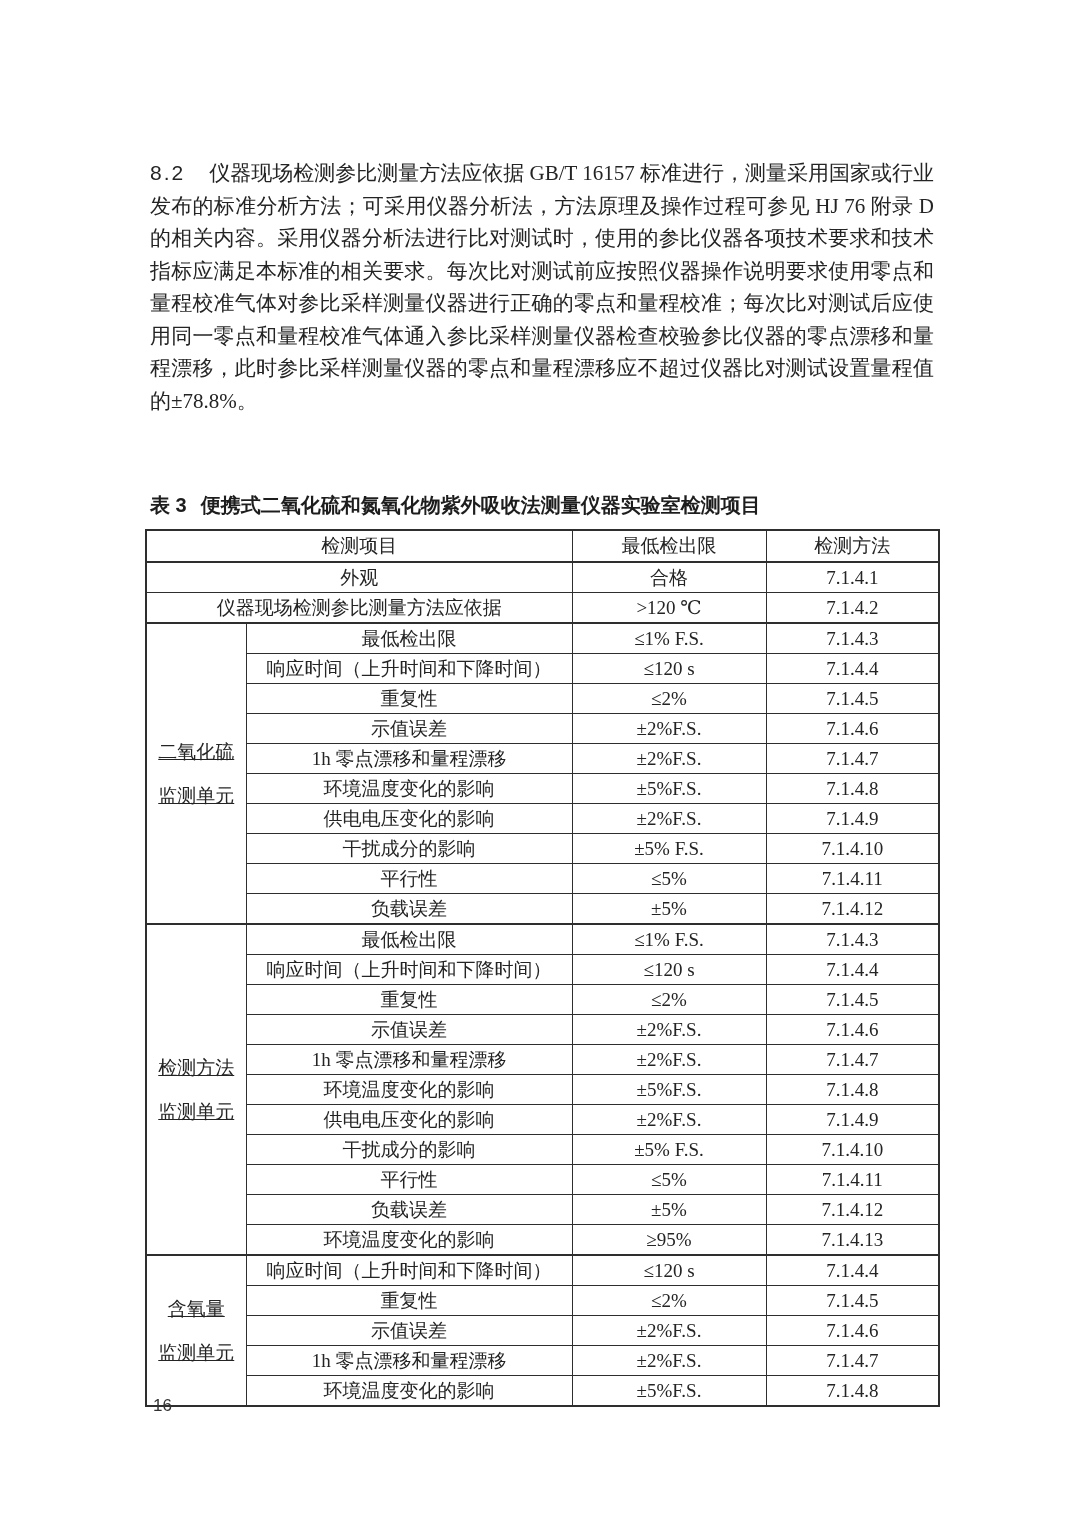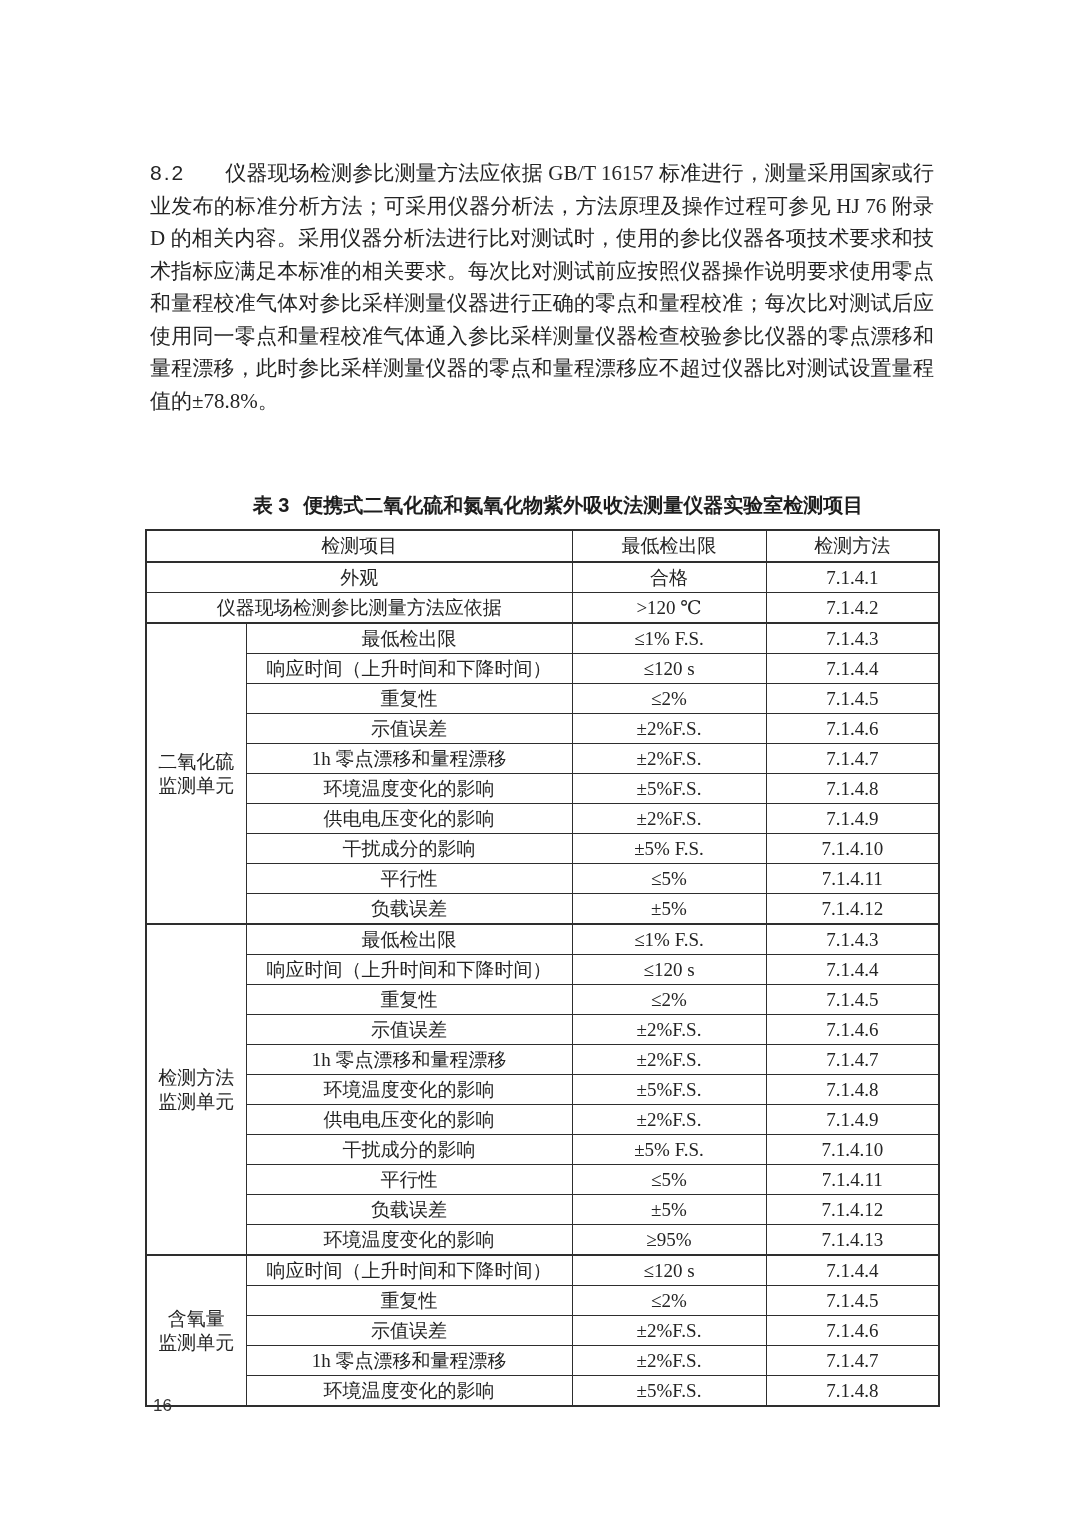--- a/index.html
+++ b/index.html
@@ -18,21 +18,21 @@
     top: 136px;
     width: 784px;
     font-size: 21px;
     line-height: 32.5px;
     text-align: justify;
     text-justify: inter-ideograph;
   }
   .clause-label {
     font-family: "Liberation Sans", "DejaVu Sans", sans-serif;
     letter-spacing: 2px;
-    margin-right: 40px;
+    margin-right: 24px;
   }
   .section-heading {
     position: absolute;
     left: 152px;
     top: 379px;
     width: 780px;
     font-family: "Liberation Sans", "DejaVu Sans", sans-serif;
     font-weight: bold;
     font-size: 21px;
     color: #1d1d1d;
@@ -43,24 +43,23 @@
     left: 150px;
     top: 426px;
     width: 784px;
     font-size: 21px;
     line-height: 32.5px;
     text-align: justify;
     text-indent: 43px;
   }
   .table-caption {
     position: absolute;
-    left: 166px;
+    left: 150px;
     top: 492px;
     width: 784px;
-    text-align: center;
     font-family: "Liberation Sans", "DejaVu Sans", sans-serif;
     font-weight: bold;
     font-size: 20px;
     color: #1d1d1d;
   }
   .table-caption .cap-label { margin-right: 14px; }
   table.spec {
     position: absolute;
     left: 145px;
     top: 529px;
@@ -77,21 +76,22 @@
     vertical-align: middle;
     padding: 0 4px;
     font-weight: normal;
     overflow: hidden;
   }
   table.spec thead th { height: 30px; border-bottom-width: 2px; }
   table.spec td { height: 29px; }
   table.spec tr.sec > td { border-top-width: 2px; }
   td.gcell {
     white-space: pre-line;
-    line-height: 24px;
+    line-height: 44px;
+    text-decoration: underline;
   }
   .page-number {
     position: absolute;
     left: 153px;
     top: 1396px;
     font-family: "Liberation Sans", "DejaVu Sans", sans-serif;
     font-size: 17px;
     color: #333333;
     text-align: center;
   }

